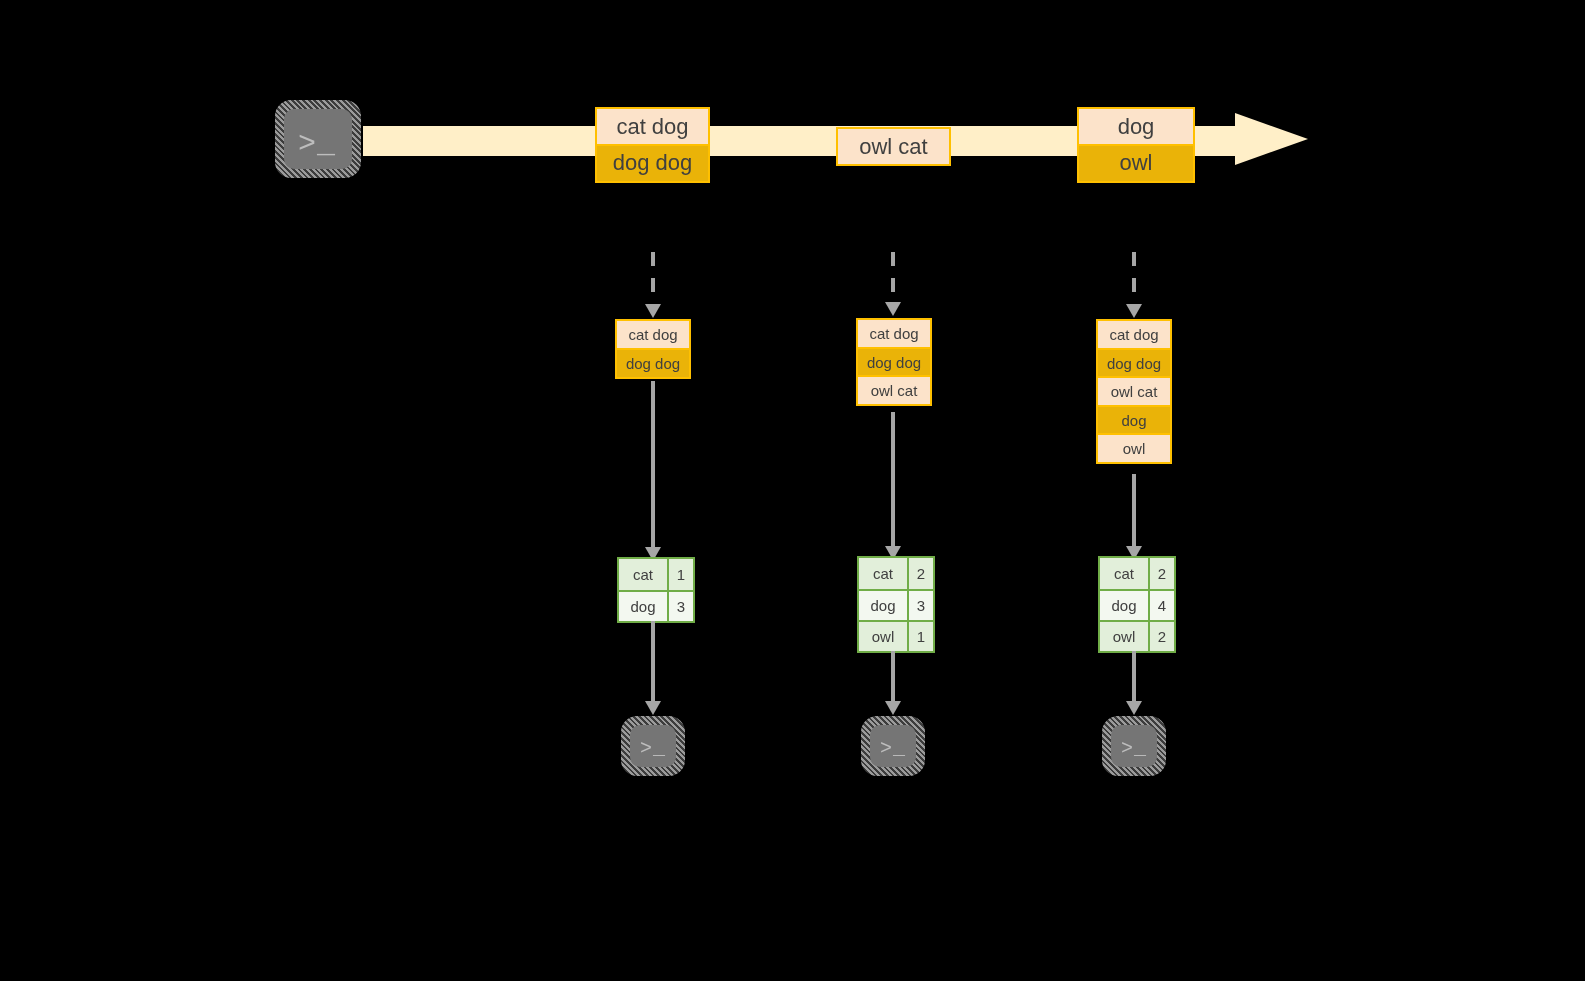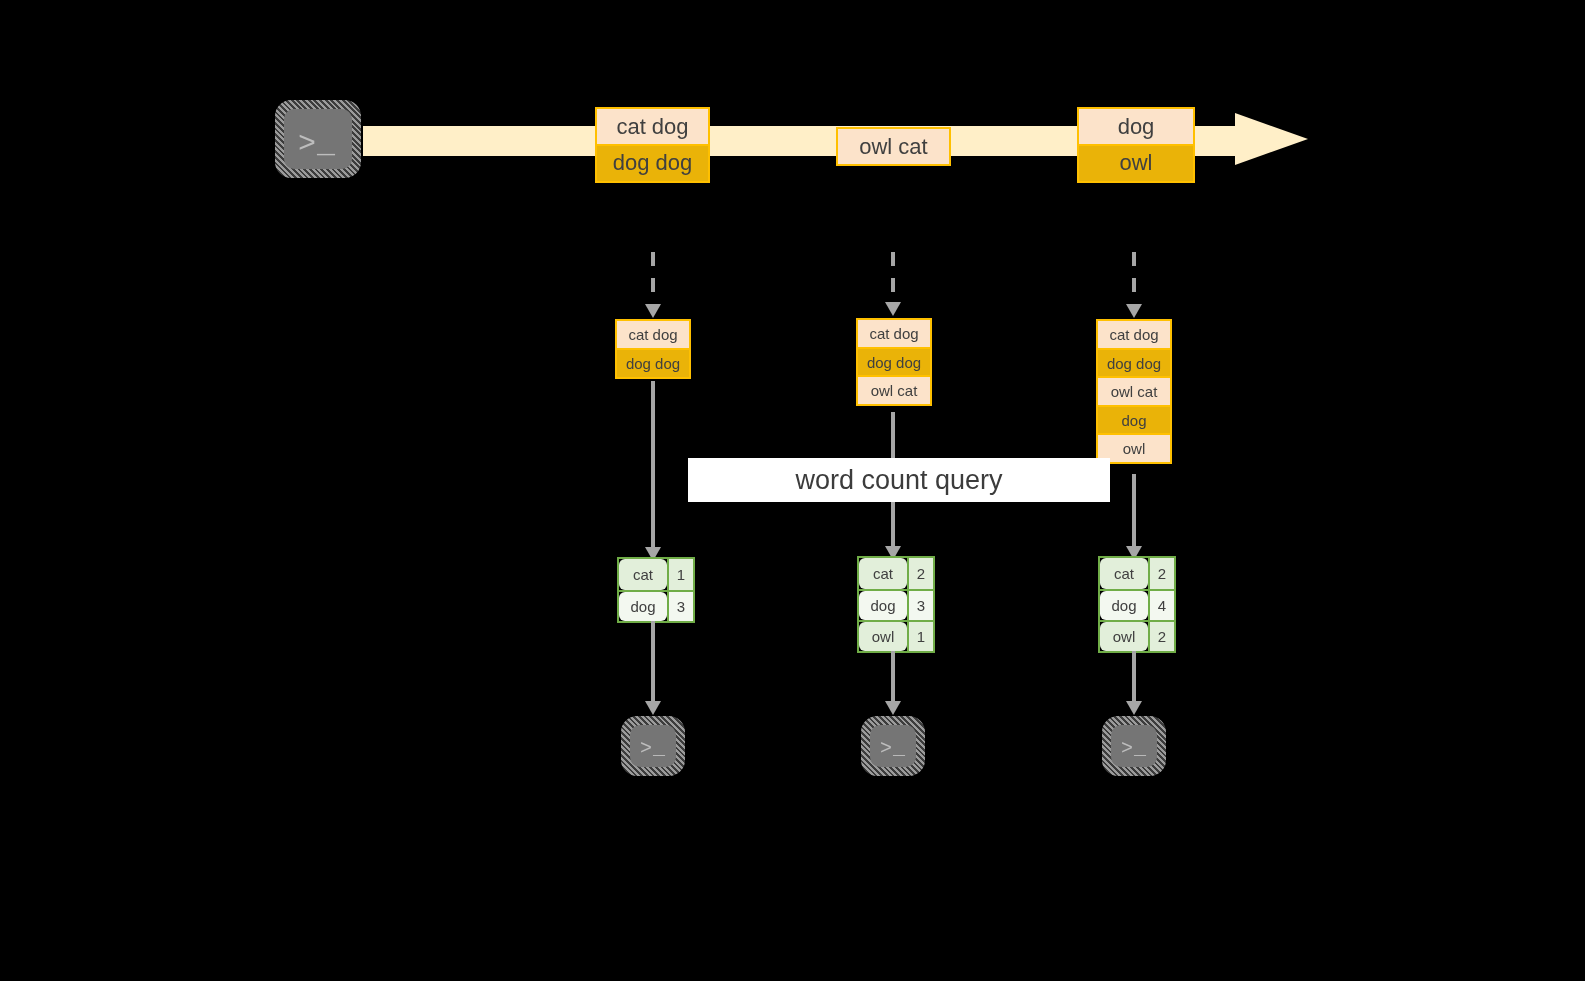--- a/index.html
+++ b/index.html
@@ -107,21 +107,21 @@
   }
   .result-row:first-child { border-top: none; }
   .result-row .word,
   .result-row .count {
     display: flex;
     align-items: center;
     justify-content: center;
     font-size: 15px;
     color: #404040;
   }
-  .result-row .word { width: 48px; border-radius: 6px; }
+  .result-row .word { width: 48px; }
   .result-row .count {
     width: 26px;
     border-left: 2.5px solid #70AD47;
   }
   .result-row.dark .word, .result-row.dark .count { background: #E2EFDA; }
   .result-row.light .word, .result-row.light .count { background: #F3F8F0; }
 
   
   .conn { position: absolute; }
   .conn .line {
@@ -230,23 +230,20 @@
   </div>
   <div class="conn" style="left:891px; top:412px; height:148px;">
     <div class="line" style="height:136px;"></div>
     <div class="arrowhead" style="top:134px;"></div>
   </div>
   <div class="conn" style="left:1132px; top:474px; height:86px;">
     <div class="line" style="height:74px;"></div>
     <div class="arrowhead" style="top:72px;"></div>
   </div>
 
-  <div class="label-band">
-    <span>word count query</span>
-  </div>
 
   <div class="result-table" style="left:617px; top:557px;">
     <div class="result-row dark">
       <div class="word">cat</div>
       <div class="count">1</div>
     </div>
     <div class="result-row light">
       <div class="word">dog</div>
       <div class="count">3</div>
     </div>

